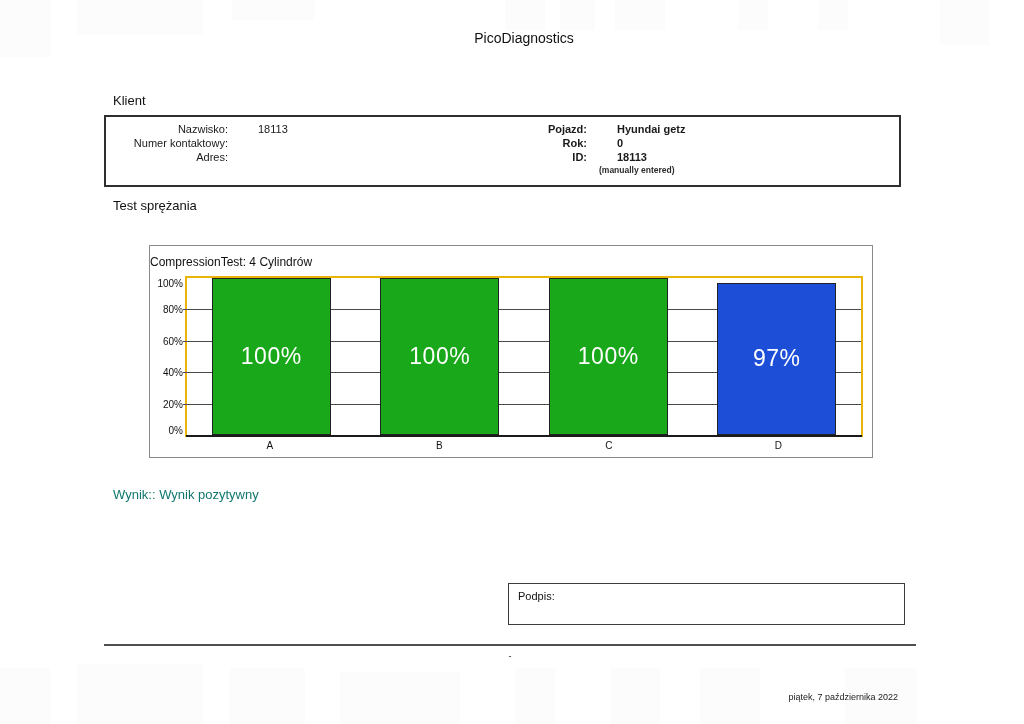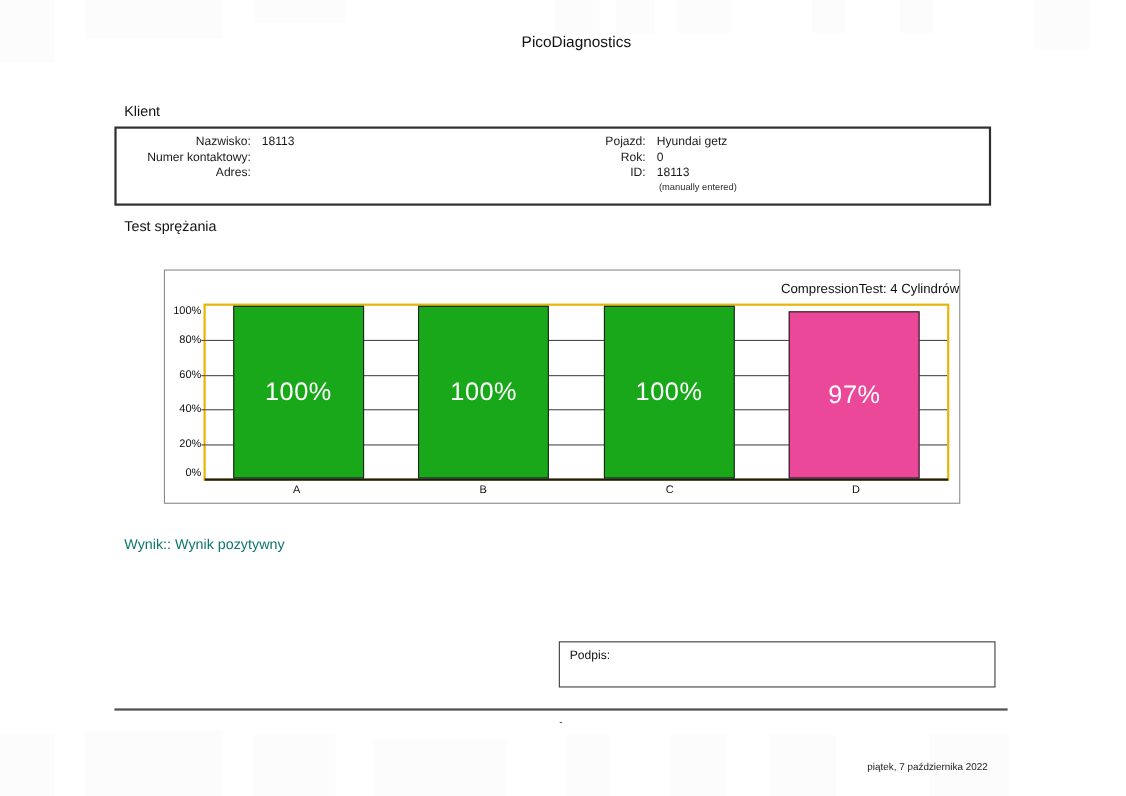--- a/index.html
+++ b/index.html
@@ -12,30 +12,30 @@
 
   .app-title { position:absolute; top:30px; left:0; width:1024px; text-align:center; font-size:14px; color:#111;margin-left:12px; }
 
   .section-heading { position:absolute; font-size:13px; color:#111; }
   #klient-heading { left:113px; top:93px; }
   #test-heading { left:113px; top:198px; }
 
   .client-box { position:absolute; left:104px; top:115px; width:797px; height:72px; border:2px solid #2f2f2f; background:#fff; }
   .fieldcol { position:absolute; top:5px; font-size:11px; line-height:14px; }
   .fieldcol.left { left:12px; }
-  .fieldcol.right { left:416px; }
-  .frow { display:flex; }
+  .fieldcol.right { left:416px;font-weight:bold; }
+  .frow { display:flex;gap:20px; }
   .flabel { display:inline-block; text-align:right; white-space:pre; }
   .fieldcol.left .flabel { width:110px; }
   .fieldcol.right .flabel { width:65px; }
   .fvalue { margin-left:10px; white-space:pre; }
   .fnote { margin-left:77px; font-size:8.5px; color:#2b2b2b; line-height:13px; }
 
   .chart-frame { position:absolute; left:149px; top:245px; width:724px; height:213px; border:1px solid #8a8a8a; background:#fff; }
-  .chart-title { position:absolute; top:9px; left:0; width:100%; text-align:right; font-size:12px; color:#111; }
+  .chart-title { position:absolute; top:9px; left:0; width:100%; text-align:left; font-size:12px; color:#111; }
   .plot { position:absolute; left:35px; top:30px; width:678px; height:161px; border:2px solid #eab308; background:#fff; }
   .gridline { position:absolute; left:0; width:100%; height:1px; background:#4a4a4a; z-index:1; }
   .x-axis { position:absolute; left:-1px; bottom:-2px; width:calc(100% + 2px); height:2px; background:#1a1a1a; z-index:3; }
   .ytick { position:absolute; right:calc(100% + 4px); width:40px; text-align:right; font-size:10px; color:#111; transform:translateY(-50%); }
   .ytickmark { position:absolute; right:100%; width:4px; height:1px; background:#4a4a4a; }
   .bar { position:absolute; bottom:0; width:17.6%; z-index:2; border:1px solid #222;
          display:flex; align-items:center; justify-content:center; }
   .bar-label { font-size:23px; color:#fff; letter-spacing:0.5px; }
   .xlabels { position:absolute; left:35px; top:194px; width:678px; height:14px; }
   .xtick { position:absolute; width:60px; margin-left:-30px; text-align:center; font-size:10px; color:#111; }
@@ -129,21 +129,21 @@
 
     <div class="bar" style="left: 3.7%; height: 100%; background: rgb(25, 168, 25); border-color: rgb(34, 34, 34);">
       <span class="bar-label" style="color: rgb(255, 255, 255);">100%</span>
     </div>
     <div class="bar" style="left: 28.7%; height: 100%; background: rgb(25, 168, 25); border-color: rgb(34, 34, 34);">
       <span class="bar-label" style="color: rgb(255, 255, 255);">100%</span>
     </div>
     <div class="bar" style="left: 53.7%; height: 100%; background: rgb(25, 168, 25); border-color: rgb(34, 34, 34);">
       <span class="bar-label" style="color: rgb(255, 255, 255);">100%</span>
     </div>
-    <div class="bar" style="left: 78.7%; height: 97%; background: #ec4899; border-color: rgb(34, 34, 34);">
+    <div class="bar" style="left: 78.7%; height: 97%; background: #1d4ed8; border-color: rgb(34, 34, 34);">
       <span class="bar-label" style="color: rgb(255, 255, 255);">97%</span>
     </div>
 
     <div class="x-axis"></div>
   </div>
   <div class="xlabels">
     <span class="xtick" style="left:12.5%;">A</span>
     <span class="xtick" style="left:37.5%;">B</span>
     <span class="xtick" style="left:62.5%;">C</span>
     <span class="xtick" style="left:87.5%;">D</span>

